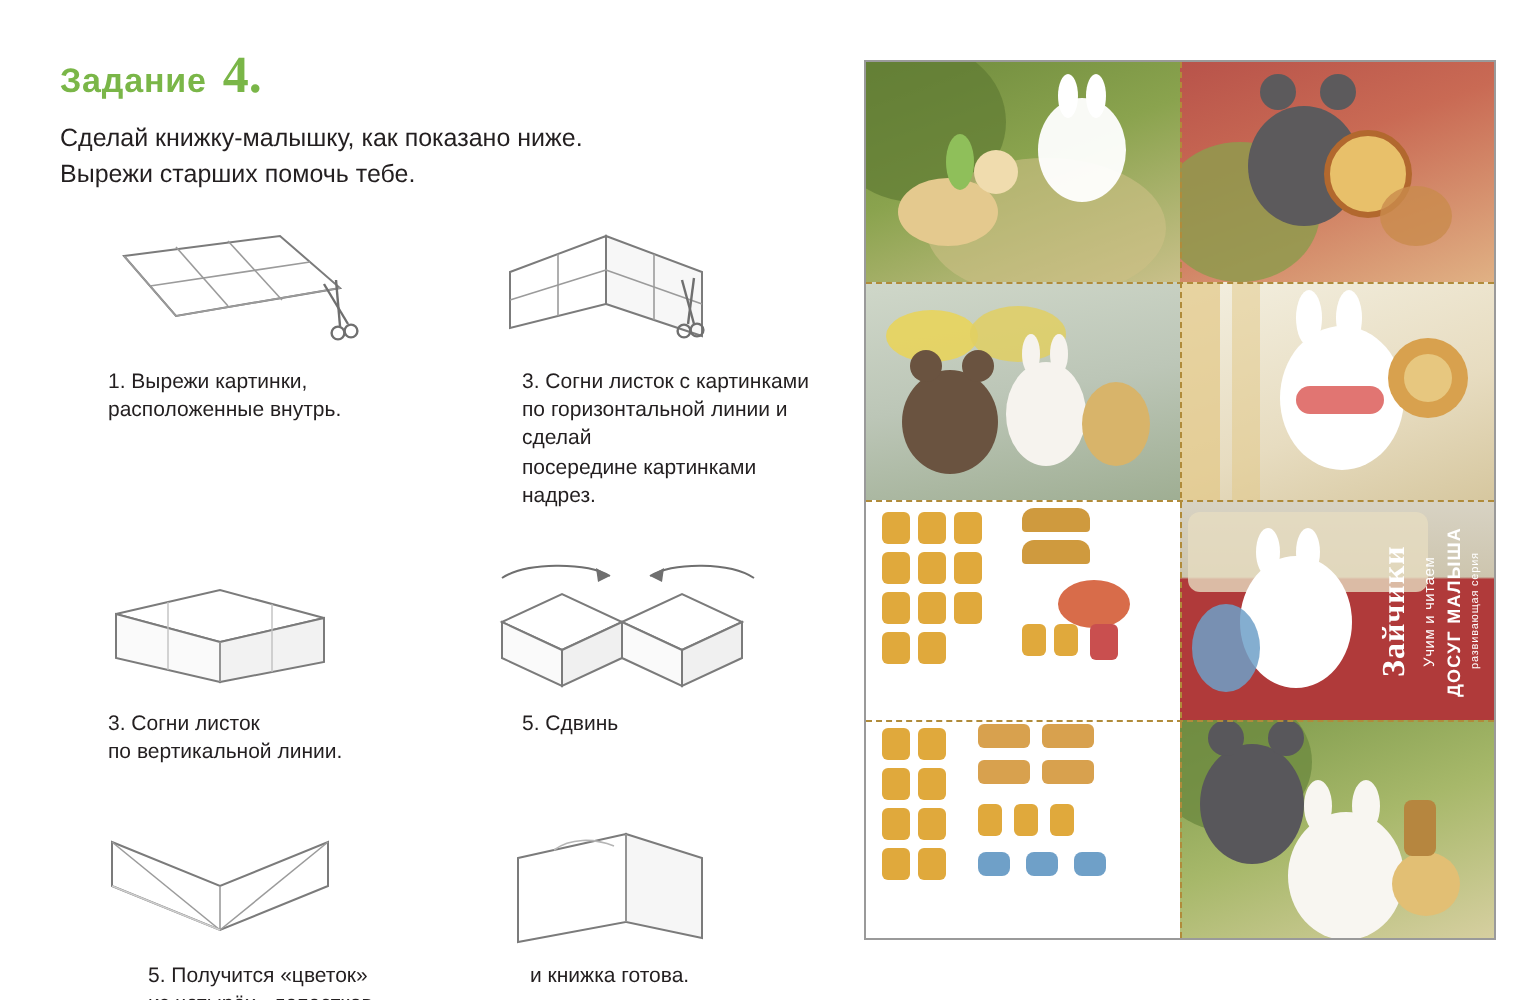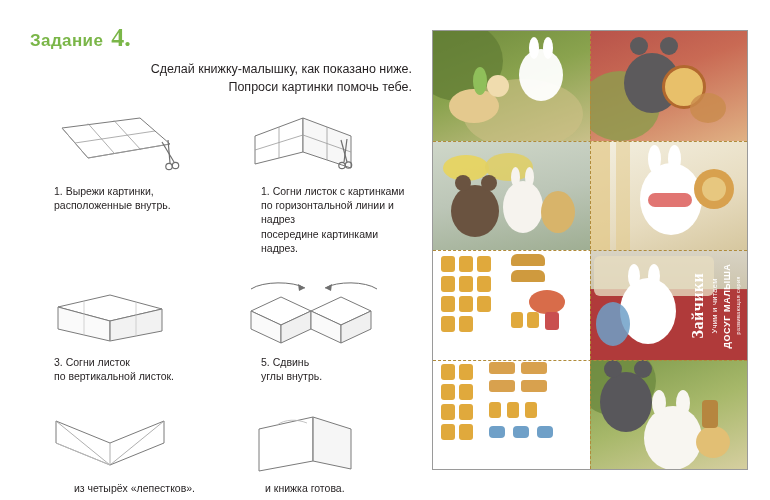--- a/index.html
+++ b/index.html
@@ -46,21 +46,20 @@
     font-weight: bold;
     font-family: "Liberation Serif", serif;
     line-height: 0.8;
   }
   .task-desc {
     margin-left: 8px;
     margin-top: 9px;
     font-size: 12.5px;
     color: #231f20;
     line-height: 1.45;
-    text-align: right;
   }
 
   
   .steps {
     position: absolute;
     top: 78px;
     left: 0;
     width: 390px;
   }
   .steps-row {
@@ -188,21 +187,21 @@
 
   <div class="left-col">
 
     <div class="task-header">
       <span class="task-word">Задание</span>
       <span class="task-num">4.</span>
     </div>
 
     <div class="task-desc">
       <div>Сделай книжку-малышку, как показано ниже.</div>
-      <div>Попроси картинки помочь тебе.</div>
+      <div>Вырежи старших помочь тебе.</div>
     </div>
 
     <div class="steps">
 
       <div class="steps-row row-pad-1">
 
         <div class="step">
           <div class="step-fig">
             <svg width="195" height="76" viewBox="0 0 195 76">
               <g>
@@ -241,22 +240,22 @@
                 <g stroke="#6f6f6f" stroke-width="1.2" fill="none">
                   <line x1="124" y1="34" x2="130" y2="56"></line>
                   <line x1="130" y1="33" x2="127" y2="56"></line>
                   <circle cx="131.5" cy="59" r="3.2"></circle>
                   <circle cx="125" cy="59.5" r="3.2"></circle>
                 </g>
               </g>
             </svg>
           </div>
           <div class="step-cap narrow">
-            <div>1. Согни листок с картинками</div>
-            <div>по горизонтальной линии и надрез</div>
+            <div>3. Согни листок с картинками</div>
+            <div>по горизонтальной линии и сделай</div>
             <div>посередине картинками надрез.</div>
           </div>
         </div>
       </div>
 
       <div class="steps-row row-pad-2" style="margin-top:14px;">
 
         <div class="step">
           <div class="step-fig">
             <svg width="195" height="76" viewBox="0 0 195 76">
@@ -265,21 +264,21 @@
                 <polygon points="36,30 36,52 88,64 88,44" fill="#fafafa" stroke="#7b7b7b" stroke-width="1"></polygon>
                 <polygon points="140,32 140,54 88,64 88,44" fill="#f2f2f2" stroke="#7b7b7b" stroke-width="1"></polygon>
                 <line x1="88" y1="44" x2="88" y2="64" stroke="#9b9b9b" stroke-width="0.8"></line>
                 <line x1="62" y1="24" x2="62" y2="58" stroke="#c0c0c0" stroke-width="0.7"></line>
                 <line x1="114" y1="25" x2="114" y2="59" stroke="#c0c0c0" stroke-width="0.7"></line>
               </g>
             </svg>
           </div>
           <div class="step-cap">
             <div>3. Согни листок</div>
-            <div>по вертикальной листок.</div>
+            <div>по вертикальной линии.</div>
           </div>
         </div>
 
         <div class="step">
           <div class="step-fig">
             <svg width="195" height="76" viewBox="0 0 195 76">
               <g>
                 <polygon points="34,34 64,20 94,34 64,48" fill="#ffffff" stroke="#7b7b7b" stroke-width="1"></polygon>
                 <polygon points="94,34 124,20 154,34 124,48" fill="#ffffff" stroke="#7b7b7b" stroke-width="1"></polygon>
                 <polygon points="34,34 34,52 64,66 64,48" fill="#fafafa" stroke="#7b7b7b" stroke-width="1"></polygon>
@@ -290,40 +289,40 @@
                   <path d="M34,12 C46,4 76,4 88,11"></path>
                   <polygon points="88,11 81,7 82,14" fill="#6f6f6f" stroke="none"></polygon>
                   <path d="M160,12 C148,4 120,4 108,11"></path>
                   <polygon points="108,11 115,7 114,14" fill="#6f6f6f" stroke="none"></polygon>
                 </g>
               </g>
             </svg>
           </div>
           <div class="step-cap narrow">
             <div>5. Сдвинь</div>
-            <div>углы внутрь.</div>
           </div>
         </div>
       </div>
 
       <div class="steps-row" style="margin-top:16px;">
 
         <div class="step">
           <div class="step-fig">
             <svg width="195" height="80" viewBox="0 0 195 80">
               <g>
                 <polygon points="34,18 88,40 142,18 142,40 88,62 34,40" fill="#ffffff" stroke="#7b7b7b" stroke-width="1"></polygon>
                 <line x1="34" y1="18" x2="88" y2="62" stroke="#9b9b9b" stroke-width="0.8"></line>
                 <line x1="142" y1="18" x2="88" y2="62" stroke="#9b9b9b" stroke-width="0.8"></line>
                 <line x1="88" y1="40" x2="88" y2="62" stroke="#9b9b9b" stroke-width="0.8"></line>
                 <line x1="34" y1="40" x2="88" y2="62" stroke="#d0d0d0" stroke-width="0.7"></line>
               </g>
             </svg>
           </div>
           <div class="step-cap" style="padding-left:52px;">
+            <div>5. Получится «цветок»</div>
             <div>из четырёх «лепестков».</div>
           </div>
         </div>
 
         <div class="step">
           <div class="step-fig">
             <svg width="195" height="80" viewBox="0 0 195 80">
               <g>
                 <polygon points="42,26 96,14 96,58 42,68" fill="#ffffff" stroke="#7b7b7b" stroke-width="1"></polygon>
                 <polygon points="96,14 134,26 134,66 96,58" fill="#f6f6f6" stroke="#7b7b7b" stroke-width="1"></polygon>

